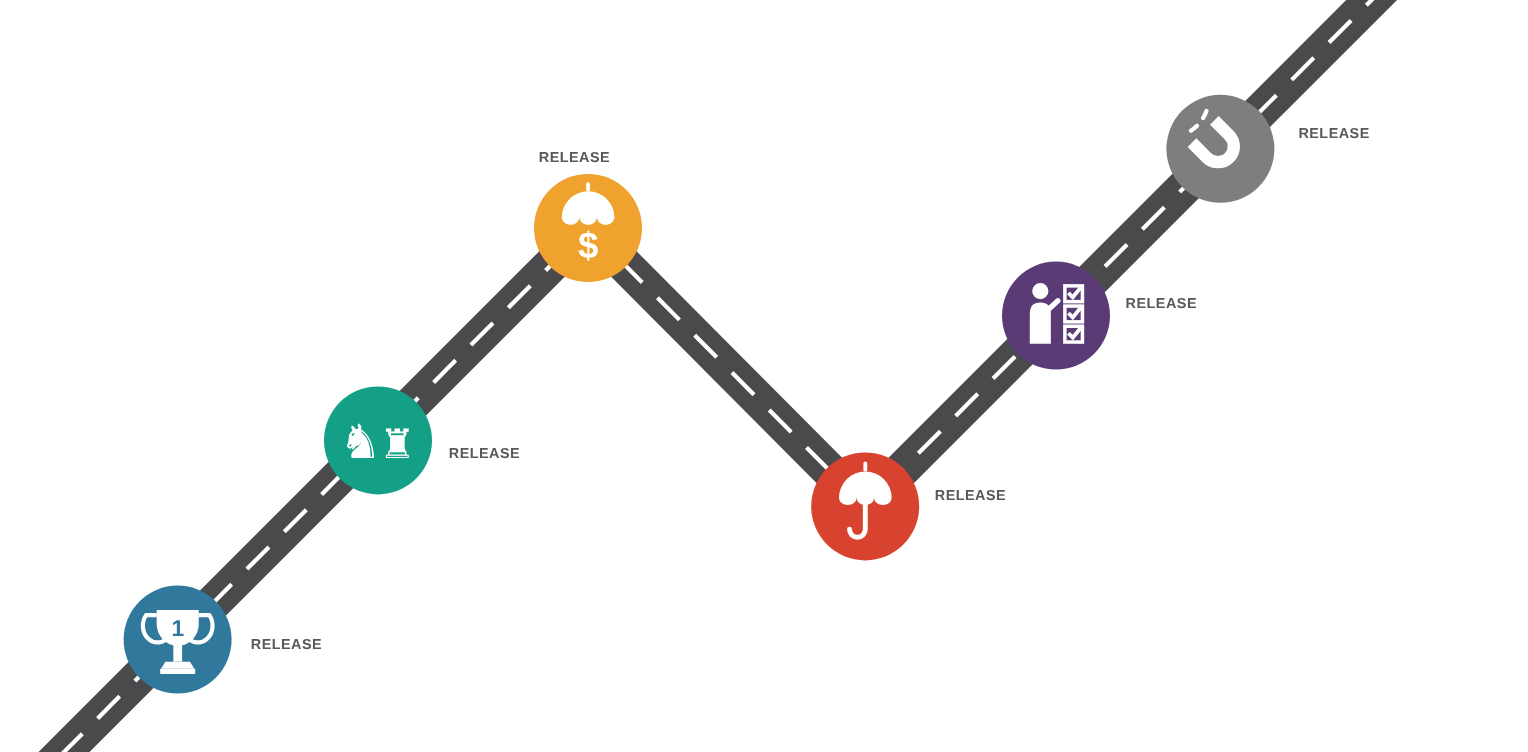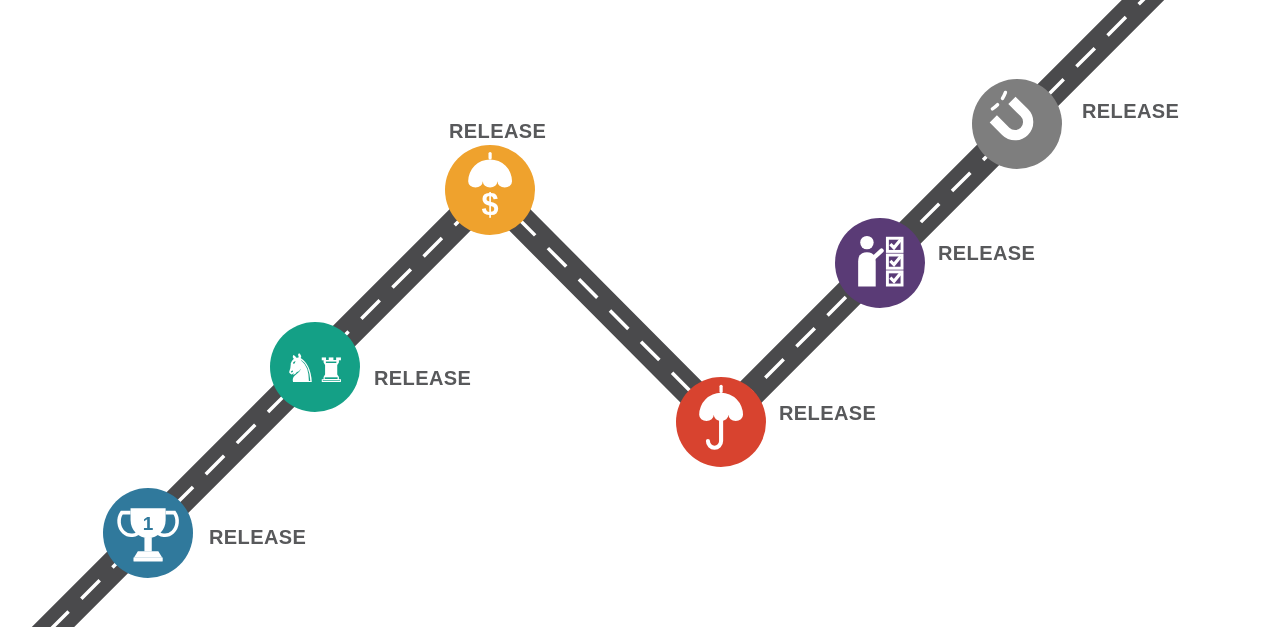--- a/index.html
+++ b/index.html
@@ -6,21 +6,21 @@
   html, body { width: 1273px; height: 627px; background: #ffffff; overflow: hidden;
     font-family: "Liberation Sans", sans-serif; }
   .stage { position: relative; width: 1273px; height: 627px; overflow: hidden; background: #ffffff; }
 
   .road-svg { position: absolute; left: 0; top: 0; width: 1273px; height: 627px; display: block; }
 
   .milestone { position: absolute; width: 90px; height: 90px; border-radius: 50%;
     display: flex; align-items: center; justify-content: center; }
   .icon { width: 78%; height: 78%; overflow: visible; display: block; }
 
-  .release-label { position: absolute; font-size: 20px; font-weight: bold;
+  .release-label { position: absolute; font-size: 12px; font-weight: bold;
     letter-spacing: 0.4px; color: #58595b; white-space: nowrap; line-height: 21px; }
 
   
   .m1 { left: 103px; top: 488px; }   
   .m2 { left: 270px; top: 322px; }   
   .m3 { left: 445px; top: 145px; }   
   .m4 { left: 676px; top: 377px; }   
   .m5 { left: 835px; top: 218px; }   
   .m6 { left: 972px; top: 79px; }    
 

